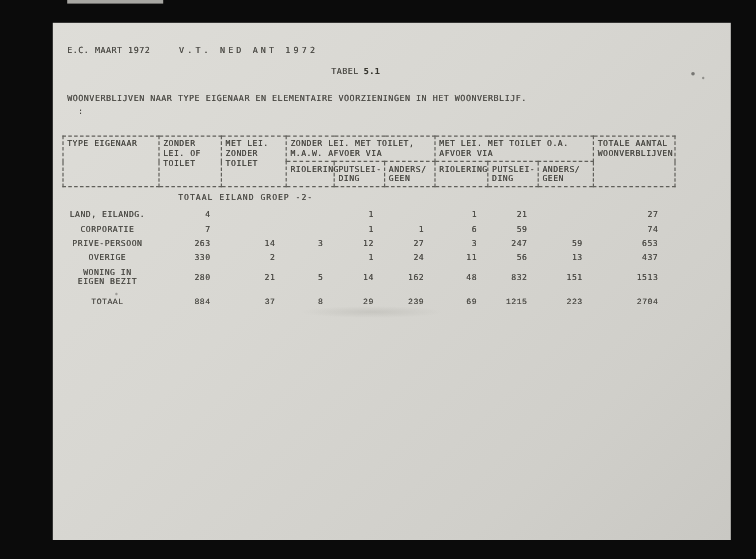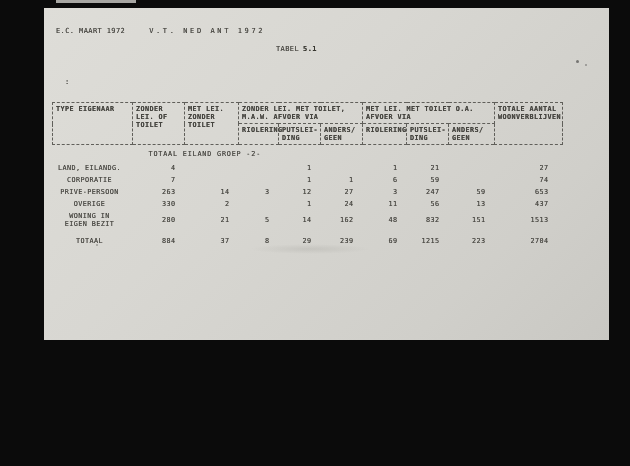--- a/index.html
+++ b/index.html
@@ -4,21 +4,21 @@
 <style>
   html,body { margin:0; padding:0; }
   body {
     width:630px; height:466px;
     background:#0b0b0b;
     position:relative;
     overflow:hidden;
     font-family:"DejaVu Sans Mono", monospace;
   }
   .scan-page {
-    position:absolute; left:44px; top:8px; width:565px; height:332px;
+    position:absolute; left:44px; top:19px; width:565px; height:431px;
     background:linear-gradient(135deg,#deddd8 0%, #d8d7d2 40%, #d0cfca 78%, #c9c8c3 100%);
     color:#4a4944;
     font-size:7px;
     letter-spacing:0.4px;
     text-shadow:0 0 0.5px rgba(72,71,66,0.75);
   }
   .top-sliver {
     position:absolute; left:56px; top:0; width:80px; height:3px;
     background:#cfcec9; opacity:.8;
   }
@@ -26,31 +26,31 @@
   .line1-right { margin-left:24px; letter-spacing:2.6px; }
   .tabel-line { position:absolute; top:37px; left:208px; white-space:nowrap;margin-left:24px; }
   .tabel-num { font-weight:bold; color:#37362f; margin-left:4px; }
   .doc-title { position:absolute; top:59px; left:12px; white-space:nowrap; }
   .colon-mark { position:absolute; top:70px; left:21px; }
 
   .tablewrap { position:absolute; top:94px; left:8px; }
   table { border-collapse:collapse; table-layout:fixed; width:510px; font-size:6.8px; }
   thead th {
     border:1px dashed #605f5a;
-    font-weight:bold;
+    font-weight:normal;
     text-align:left; vertical-align:top;
     padding:2px 3px;
     color:#44433e;
   }
   .prewrap { white-space:pre-line; }
   tbody td { padding:2px 9px 2px 3px; text-align:right; white-space:pre-line; }
   tbody td.lbl { text-align:center; padding-left:3px; }
   tbody td.tot { padding-right:14px; }
   tr.section-row td { text-align:left; padding:5px 0 4px 96px; letter-spacing:0.8px; }
-  tr.totaal-row td { padding-top:7px; }
+  tr.totaal-row td { padding-top:7px;font-family:Liberation Mono, monospace; }
 
   .speck { position:absolute; border-radius:50%; background:#2a2a28; }
   .speck.s1 { left:576px; top:60px; width:3px; height:3px; opacity:.55; }
   .speck.s2 { left:585px; top:64px; width:2px; height:2px; opacity:.4; }
   .speck.s3 { left:96px;  top:244px; width:2px; height:2px; opacity:.35; }
   .smudge {
     position:absolute; left:250px; top:330px; width:120px; height:10px;
     background:radial-gradient(ellipse at center, rgba(120,119,112,0.16), rgba(120,119,112,0) 70%);
   }
 </style>
@@ -62,20 +62,21 @@
 <div class="scan-page">
 
   <div class="line1">
     <span>E.C. MAART 1972</span><span class="line1-right">V.T. NED ANT 1972</span>
   </div>
 
   <div class="tabel-line">
     <span>TABEL</span><span class="tabel-num">5.1</span>
   </div>
 
+  <div class="doc-title">WOONVERBLIJVEN NAAR TYPE EIGENAAR EN ELEMENTAIRE VOORZIENINGEN IN HET WOONVERBLIJF.</div>
   <div class="colon-mark">:</div>
 
   <div class="tablewrap">
     <table>
       <colgroup>
         <col style="width:80px">
           <col style="width:52px">
           <col style="width:54px">
         <col style="width:40px">
           <col style="width:42px">

